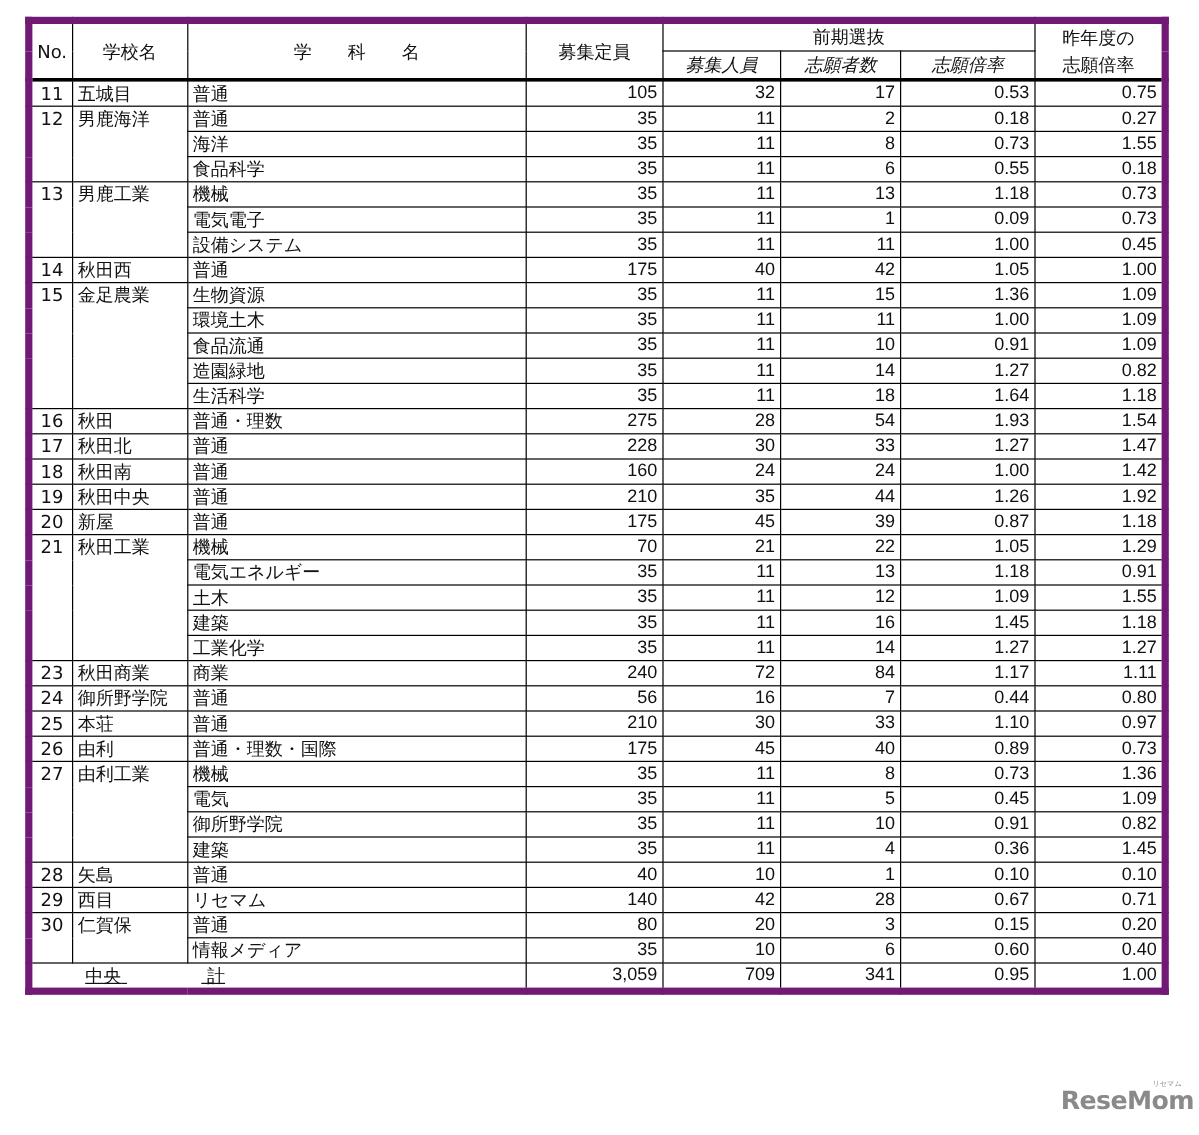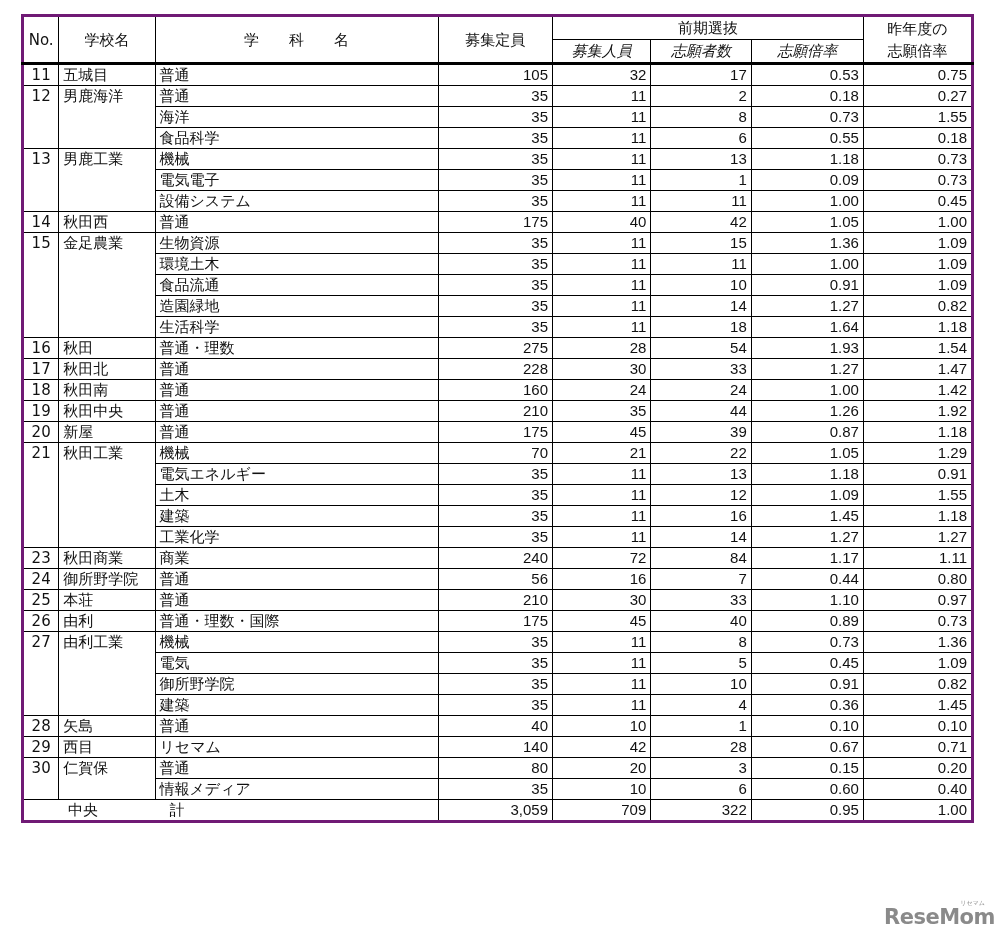--- a/index.html
+++ b/index.html
@@ -1,19 +1,19 @@
 <!DOCTYPE html>
 <html><head>
 <meta charset="utf-8">
 <style>
   html, body { margin:0; padding:0; background:#ffffff; }
   body { width:999px; height:946px; position:relative; overflow:hidden;
          font-family:"DejaVu Sans", "Liberation Sans", sans-serif; color:#111; }
   table.sheet { position:absolute; left:21px; top:14px; border-collapse:collapse;
-                border:3px solid #701a75; table-layout:fixed; width:953px; }
+                border:6px solid #701a75; table-layout:fixed; width:953px; }
   table.sheet td, table.sheet th { border:1px solid #000; padding:0 4px; font-size:15px;
                 line-height:20px; height:20px; white-space:nowrap; overflow:hidden; font-weight:normal; }
   table.sheet thead th { font-size:15px; text-align:center; }
   table.sheet thead tr.h1 th { height:22px; }
   table.sheet thead tr.h2 th { height:22px;font-style:italic; }
   table.sheet thead { border-bottom:3px solid #000; }
   .num { text-align:right; font-family:"Liberation Sans Narrow","Liberation Sans", sans-serif; letter-spacing:0; }
   .no { text-align:center; }
   .school-start td { border-top:2px solid #000; }
   .total td { border-top:3px solid #000; height:21px; }
@@ -372,28 +372,28 @@
         <td>情報メディア</td>
         <td class="num">35</td>
         <td class="num">10</td>
         <td class="num">6</td>
         <td class="num">0.60</td>
         <td class="num">0.40</td>
       </tr>
     </tbody>
   <tfoot>
     <tr class="total">
-      <td colspan="3" style="padding-left:44px;">
+      <td colspan="3" style="padding-left:44px;text-decoration:underline;">
         <span>中央</span>
         <span style="display:inline-block;width:62px;"></span>
         <span>計</span>
       </td>
       <td class="num">3,059</td>
       <td class="num">709</td>
-      <td class="num">322</td>
+      <td class="num">341</td>
       <td class="num">0.95</td>
       <td class="num">1.00</td>
     </tr>
   </tfoot>
 </table>
 
 <div class="logo">
   <span>ReseMom</span>
   <small>リセマム</small>
 </div>

